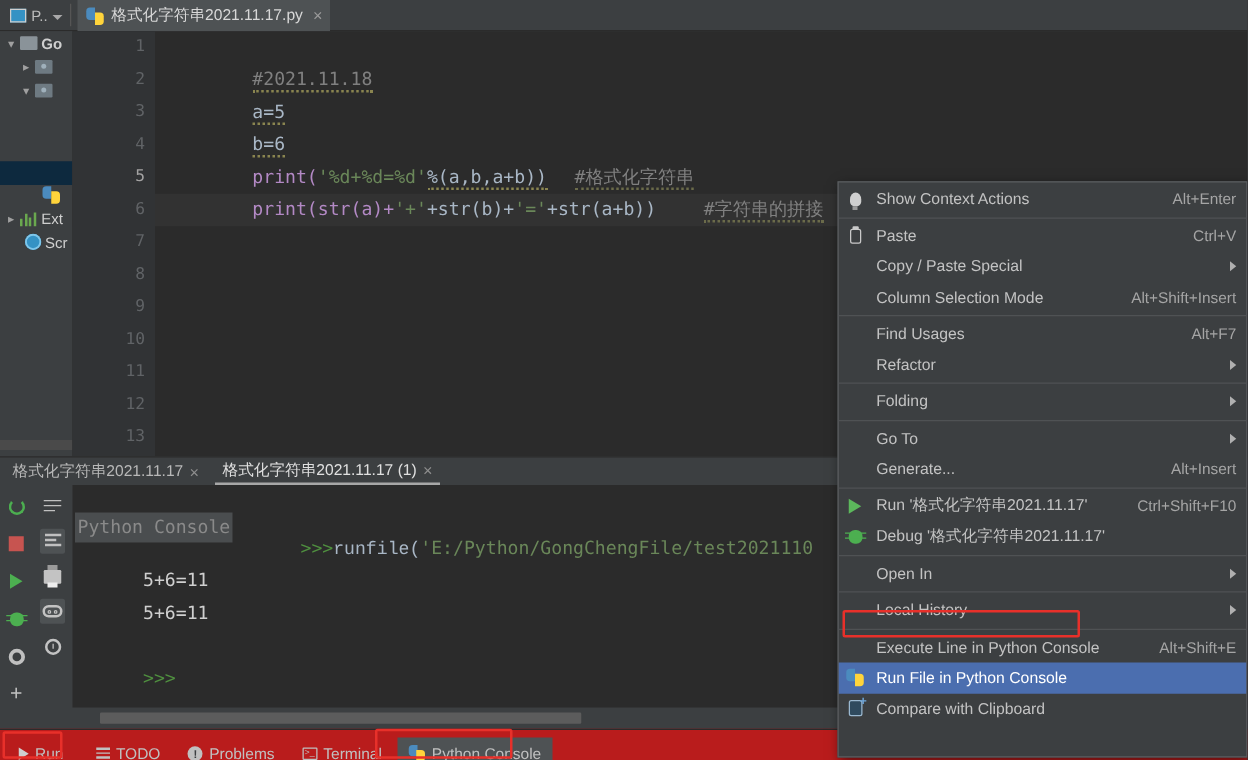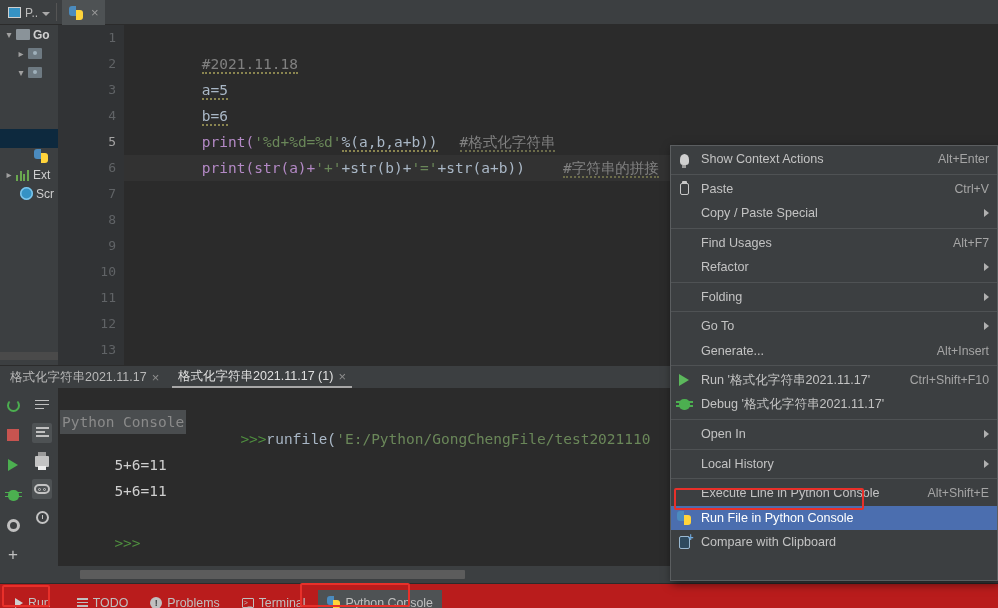--- a/index.html
+++ b/index.html
@@ -246,20 +246,21 @@
 
   <div class="topbar">
     <div class="proj-btn">
       <span class="proj-sq"></span>
       <span>P..</span>
       <span class="tri-down"></span>
     </div>
     <div class="topbar-div"></div>
     <div class="edtab">
       <span class="pyicon"></span>
+      <span class="label">格式化字符串2021.11.17.py</span>
       <span class="closex">×</span>
     </div>
   </div>
 
   <div class="sidebar">
     <div class="sel-band"></div>
     <div class="trow" style="padding-left:2px;">
       <span class="arrow">▾</span>
       <span class="folder"></span>
       <span class="tlbl">Go</span>
@@ -426,20 +427,24 @@
       <span class="micon">
           <span class="ico-clip"></span>
         </span>
       <span class="mtext">Paste</span>
       <span class="macc">Ctrl+V</span>
     </div>
     <div class="mi">
       <span class="mtext">Copy / Paste Special</span>
       <span class="subarrow"></span>
     </div>
+    <div class="mi">
+      <span class="mtext">Column Selection Mode</span>
+      <span class="macc">Alt+Shift+Insert</span>
+    </div>
     <div class="msep"></div>
 
     <div class="mi">
       <span class="mtext">Find Usages</span>
       <span class="macc">Alt+F7</span>
     </div>
     <div class="mi">
       <span class="mtext">Refactor</span>
       <span class="subarrow"></span>
     </div>

